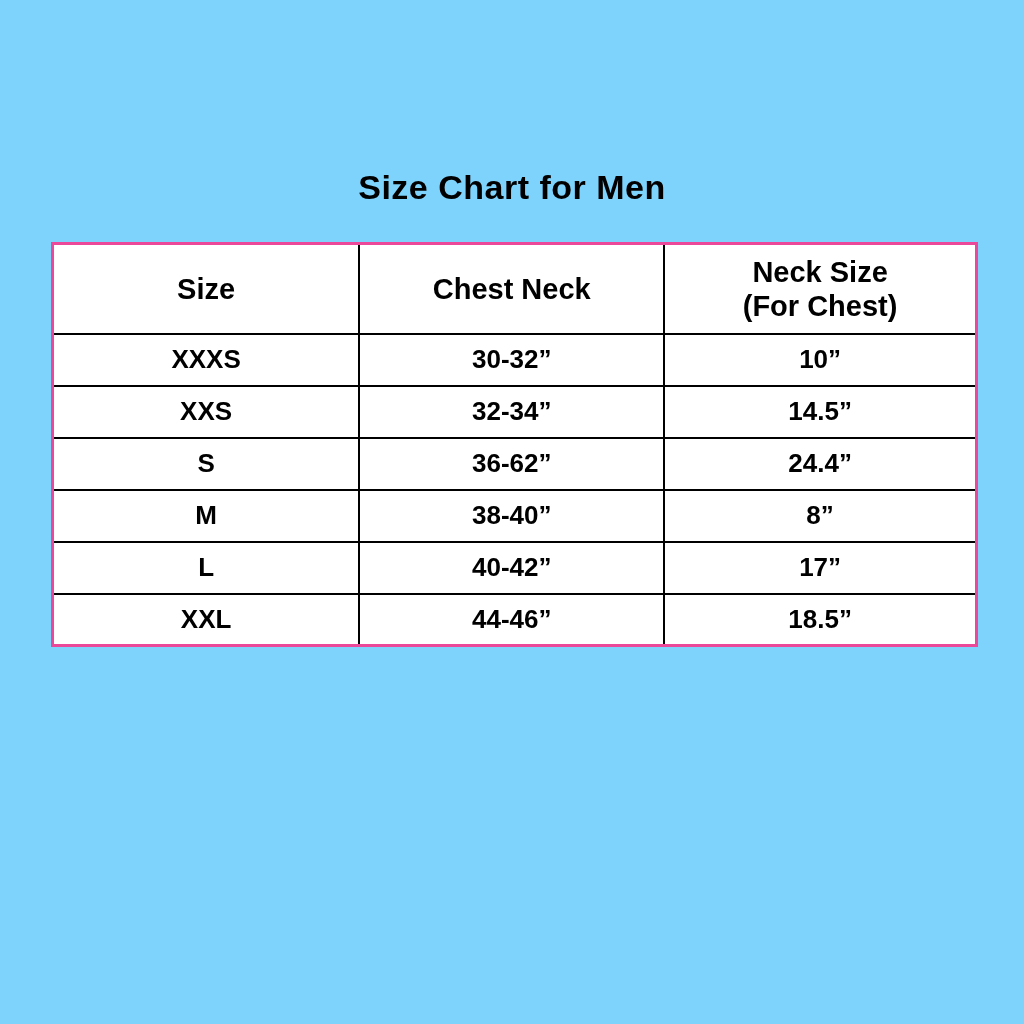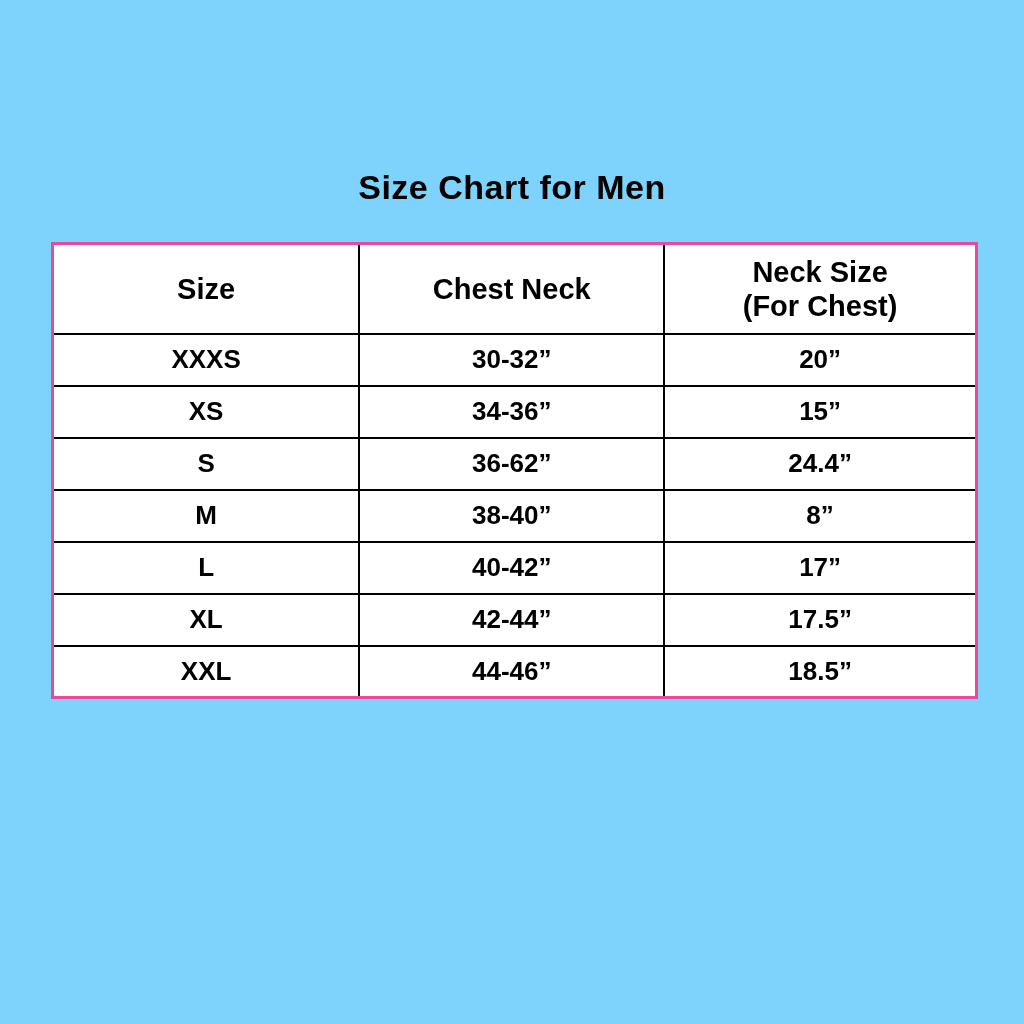--- a/index.html
+++ b/index.html
@@ -84,48 +84,43 @@
         <th>
           <div>Neck Size</div>
           <div>(For Chest)</div>
         </th>
       </tr>
     </thead>
     <tbody>
       <tr>
         <td>XXXS</td>
         <td>30-32”</td>
-        <td>20”</td>
+        <td>10”</td>
       </tr>
       <tr>
-        <td>XS</td>
-        <td>34-36”</td>
-        <td>15”</td>
+        <td>XXS</td>
+        <td>32-34”</td>
+        <td>14.5”</td>
       </tr>
       <tr>
         <td>S</td>
         <td>36-62”</td>
         <td>24.4”</td>
       </tr>
       <tr>
         <td>M</td>
         <td>38-40”</td>
         <td>8”</td>
       </tr>
       <tr>
         <td>L</td>
         <td>40-42”</td>
         <td>17”</td>
       </tr>
       <tr>
-        <td>XL</td>
-        <td>42-44”</td>
-        <td>17.5”</td>
-      </tr>
-      <tr>
         <td>XXL</td>
         <td>44-46”</td>
         <td>18.5”</td>
       </tr>
     </tbody>
   </table>
 
 </div>
 
 </body></html>

